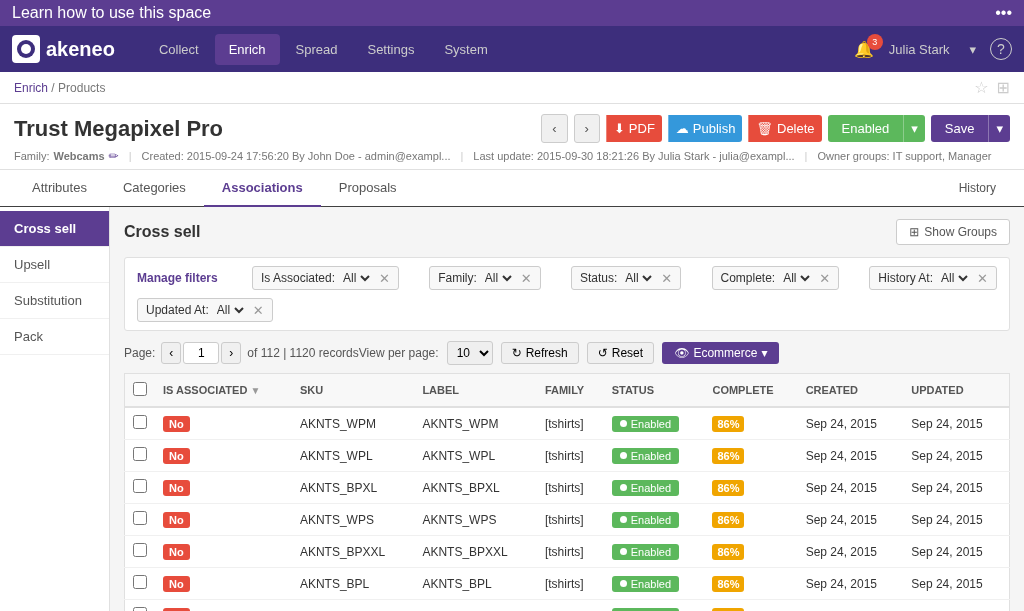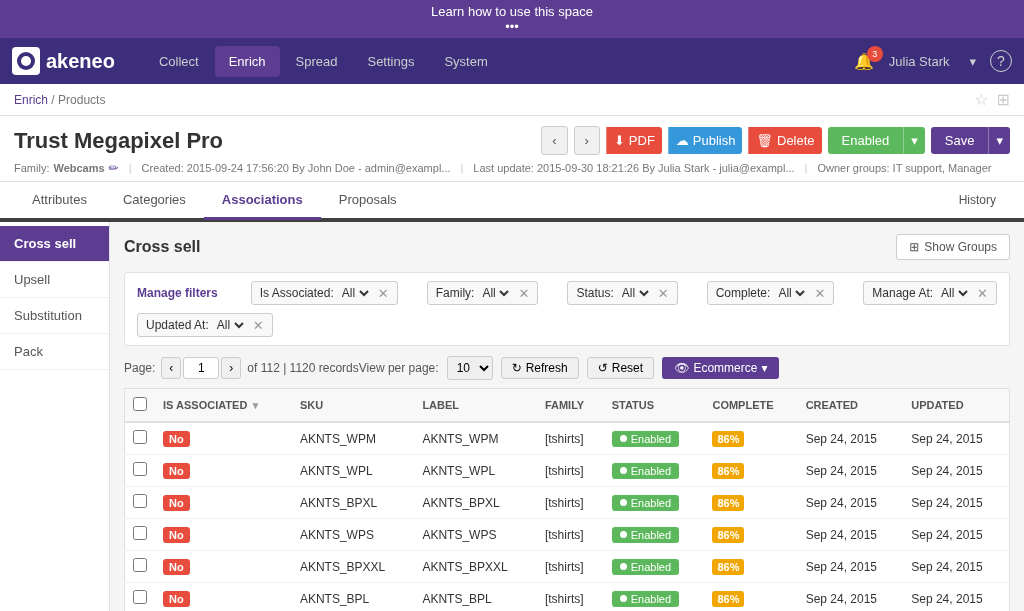--- a/index.html
+++ b/index.html
@@ -1,19 +1,19 @@
 <!DOCTYPE html>
 <html><head>
   <meta charset="utf-8">
   <style>
     * { box-sizing: border-box; margin: 0; padding: 0; }
     body { font-family: Arial, sans-serif; font-size: 13px; background: #f5f5f5; color: #333; }
 
     
-    .learn-banner { background: #5c3d91; color: #fff; font-size: 13px; padding: 4px 12px; display: flex; justify-content: space-between; align-items: center; flex-direction: column; }
+    .learn-banner { background: #5c3d91; color: #fff; font-size: 16px; padding: 4px 12px; display: flex; justify-content: space-between; align-items: center; }
 
     
     .header { background: #3d2e7c; display: flex; align-items: center; padding: 0 12px; height: 46px; }
     .logo { display: flex; align-items: center; margin-right: 30px; }
     .logo-icon { width: 28px; height: 28px; background: #fff; border-radius: 4px; display: flex; align-items: center; justify-content: center; margin-right: 6px; }
     .logo-text { color: #fff; font-size: 20px; font-weight: bold; }
     .nav { display: flex; align-items: center; gap: 2px; }
     .nav-item { color: #ccc; padding: 8px 14px; border-radius: 4px; cursor: pointer; font-size: 13px; }
     .nav-item.active { background: #5c3d91; color: #fff; }
     .header-right { margin-left: auto; display: flex; align-items: center; gap: 14px; }
@@ -44,21 +44,21 @@
     .btn-group { display: flex; }
     .btn-group .btn { border-radius: 0; }
     .btn-group .btn:first-child { border-radius: 3px 0 0 3px; }
     .btn-group .btn:last-child { border-radius: 0 3px 3px 0; border-left: 1px solid rgba(255,255,255,0.3); padding: 6px 7px; }
     .product-meta { font-size: 11px; color: #777; display: flex; gap: 10px; align-items: center; }
     .product-meta span { display: flex; align-items: center; gap: 4px; }
     .meta-divider { color: #ccc; }
     .edit-icon { color: #5c3d91; cursor: pointer; font-size: 12px; }
 
     
-    .tabs-bar { background: #fff; border-bottom: 4px solid #404040; display: flex; align-items: center; padding: 0 14px; }
+    .tabs-bar { background: #fff; border-bottom: 1px solid #404040; display: flex; align-items: center; padding: 0 14px; }
     .tab { padding: 10px 18px; cursor: pointer; font-size: 13px; color: #555; border-bottom: 3px solid transparent; margin-bottom: -2px; }
     .tab.active { color: #5c3d91; border-bottom: 3px solid #5c3d91; font-weight: bold; background: #fff; }
     .tab-right { margin-left: auto; display: flex; gap: 4px; }
     .tab-right-btn { padding: 7px 14px; cursor: pointer; font-size: 12px; color: #555; border-bottom: 3px solid transparent; margin-bottom: -2px; }
 
     
     .content { display: flex; min-height: 360px; }
     .sidebar { width: 110px; background: #fff; border-right: 1px solid #e0e0e0; padding-top: 4px; }
     .sidebar-item { padding: 10px 14px; cursor: pointer; font-size: 13px; color: #555; border-bottom: 1px solid #f0f0f0; }
     .sidebar-item.active { background: #5c3d91; color: #fff; font-weight: bold; }
@@ -245,21 +245,21 @@
         <span>Status:</span>
         <select><option>All</option></select>
         <span class="filter-remove">✕</span>
       </div>
       <div class="filter-chip">
         <span>Complete:</span>
         <select><option>All</option></select>
         <span class="filter-remove">✕</span>
       </div>
       <div class="filter-chip">
-        <span>Manage At:</span>
+        <span>History At:</span>
         <select><option>All</option></select>
         <span class="filter-remove">✕</span>
       </div>
       <div class="filter-chip">
         <span>Updated At:</span>
         <select><option>All</option></select>
         <span class="filter-remove">✕</span>
       </div>
     </div>
 

